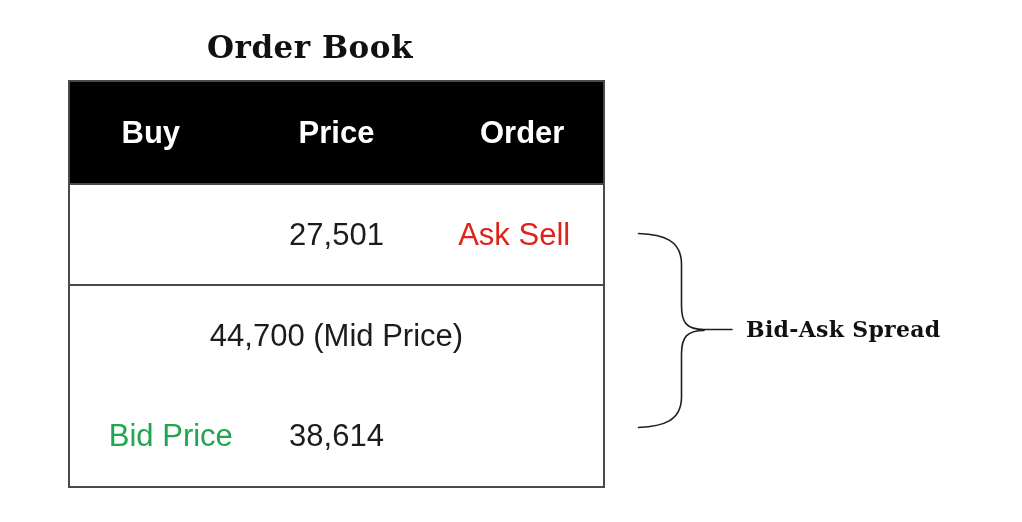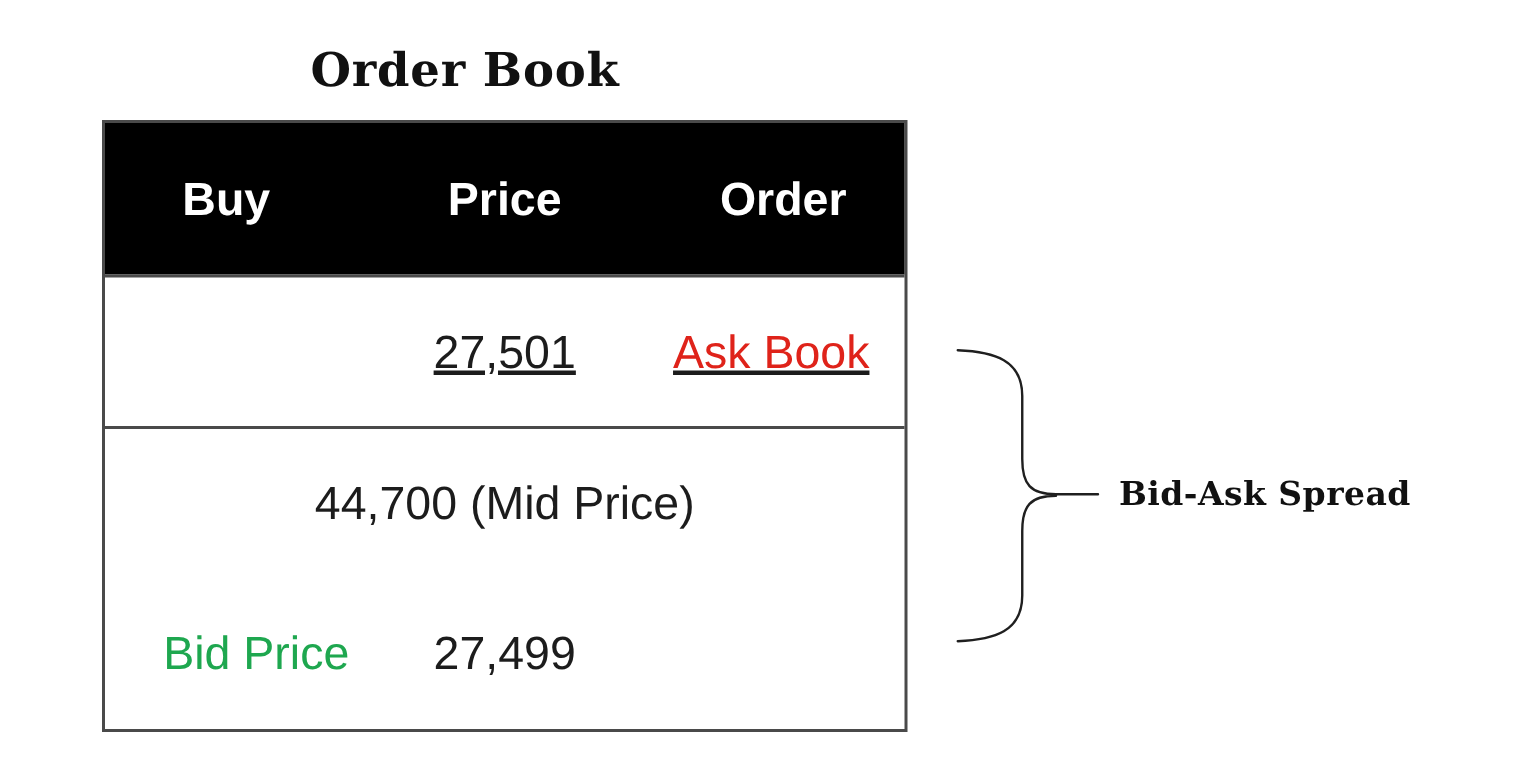--- a/index.html
+++ b/index.html
@@ -42,21 +42,20 @@
   }
   .t-row {
     display: grid;
     grid-template-columns: repeat(3, 1fr);
     align-items: center;
     box-sizing: border-box;
     font-size: 31px;
   }
   .t-row + .t-row {
     border-top: 2px solid var(--border, #4a4a4a);
-    text-decoration: underline;
   }
   .t-head {
     background: var(--header_bg, #000000);
     color: var(--header_text, #ffffff);
     font-weight: bold;
     gap: 24px;
   }
   .cell {
     text-align: center;
     white-space: nowrap;
@@ -109,30 +108,30 @@
 
     <div class="t-row t-head">
       <div class="cell">Buy</div>
       <div class="cell">Price</div>
       <div class="cell">Order</div>
     </div>
 
     <div class="t-row">
       <div class="cell"></div>
       <div class="cell">27,501</div>
-      <div class="cell ask-color">Ask Book</div>
+      <div class="cell ask-color">Ask Sell</div>
     </div>
 
     <div class="t-row-mid">
       <div class="cell">44,700 (Mid Price)</div>
     </div>
 
     <div class="t-row">
       <div class="cell bid-color">Bid Price</div>
-      <div class="cell">27,499</div>
+      <div class="cell">38,614</div>
       <div class="cell"></div>
     </div>
 
   </div>
 
   <svg class="brace-svg" viewBox="0 0 1022 522" xmlns="http://www.w3.org/2000/svg" aria-hidden="true">
     <path d="M 638.5 233.5
              C 663 234.5, 681.5 240, 681.5 264
              L 681.5 306
              C 681.5 323, 687 329.5, 704 329.5

